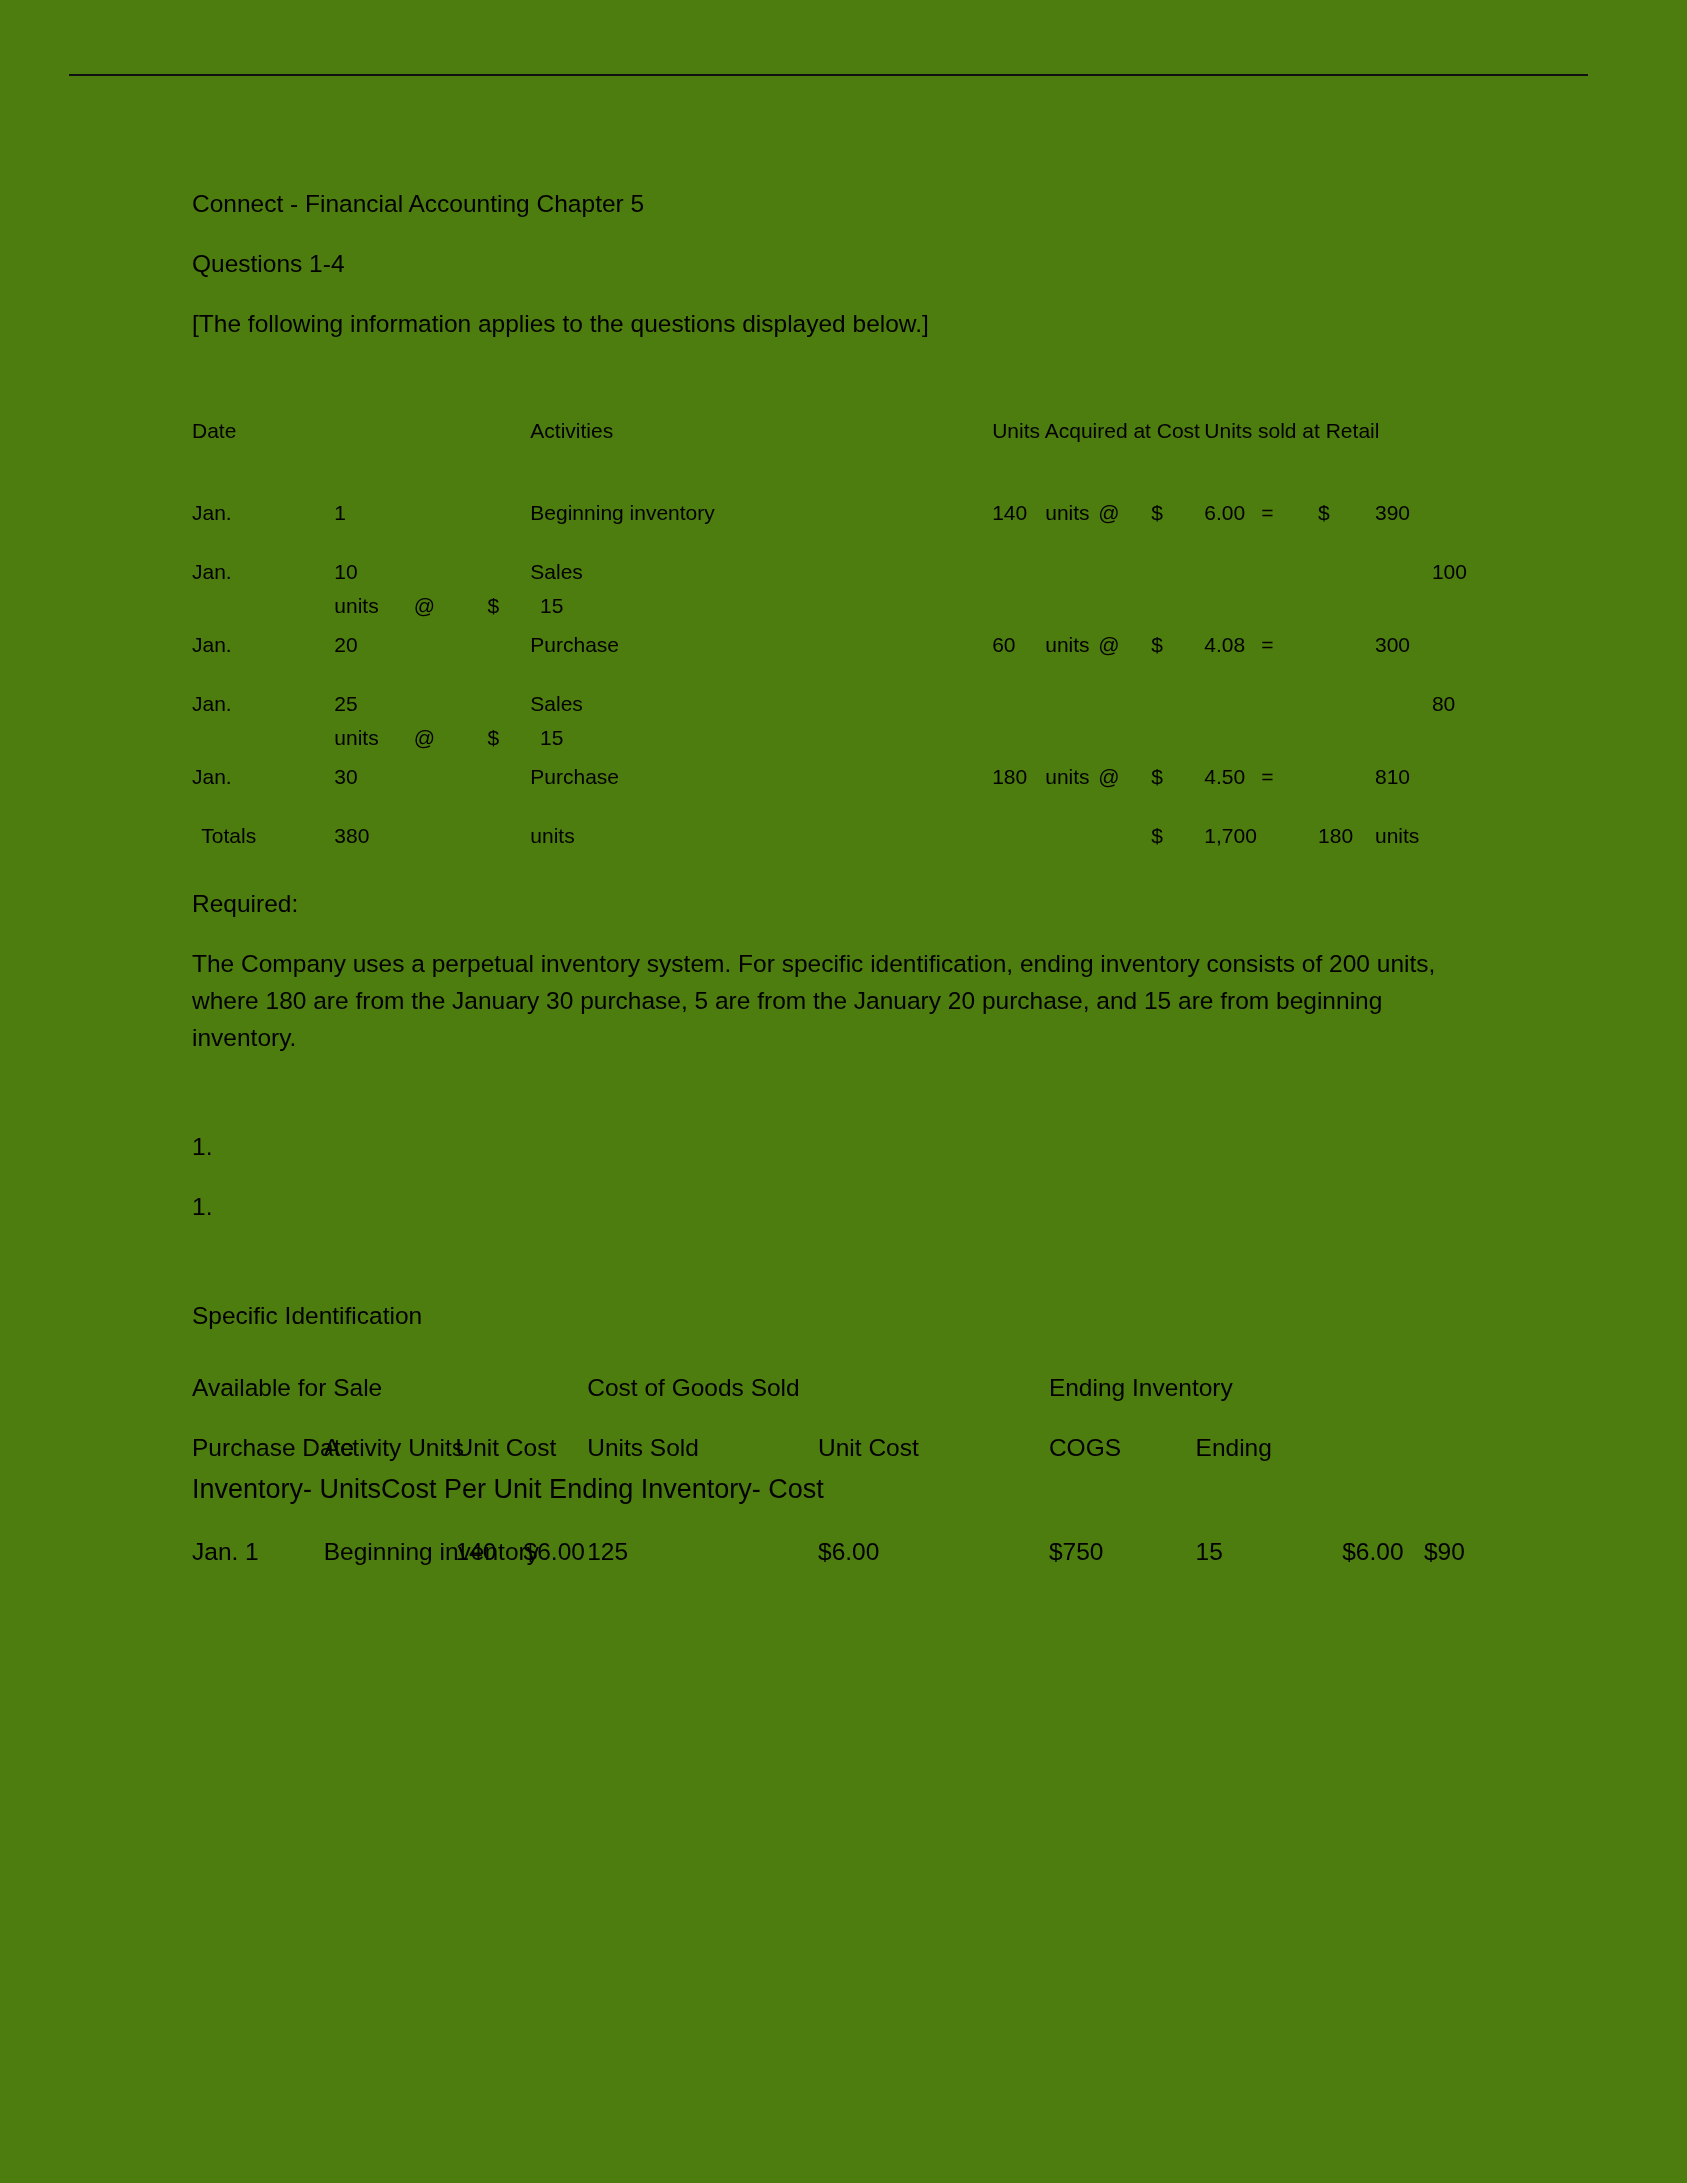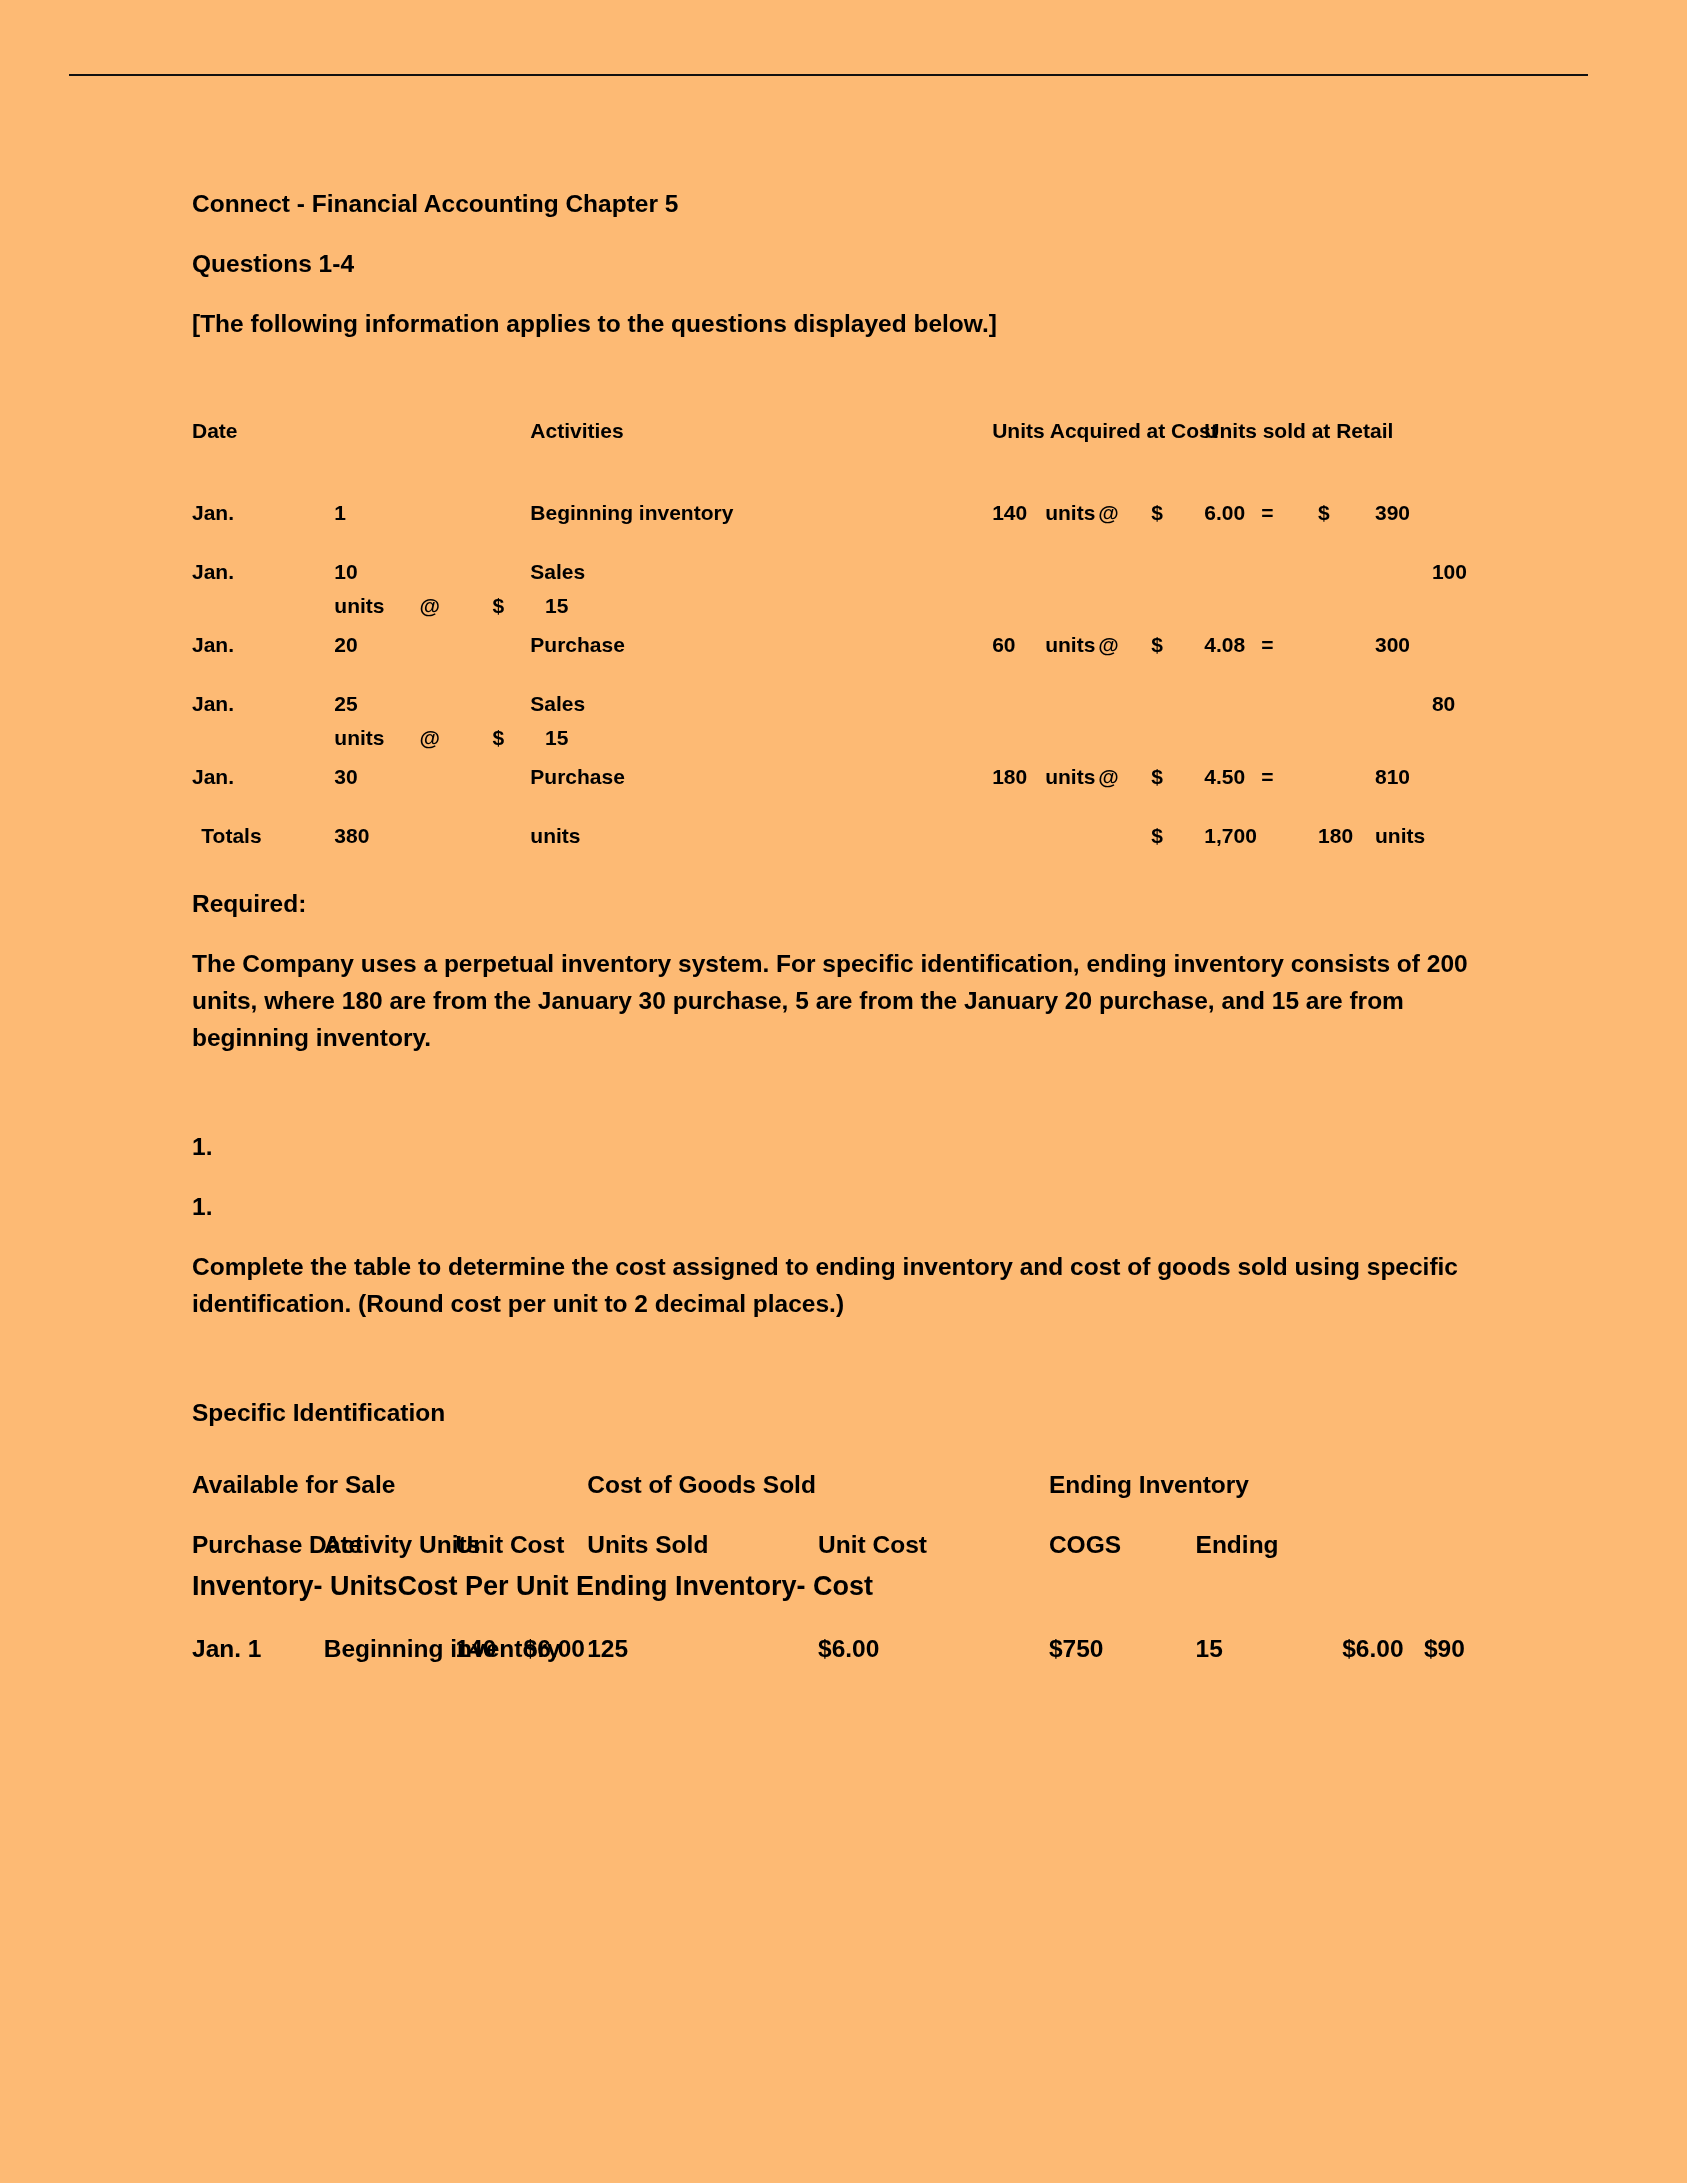--- a/index.html
+++ b/index.html
@@ -8,23 +8,22 @@
     background: #ffffff;
   }
   body {
     font-family: "Liberation Sans", sans-serif;
     color: #000000;
   }
   .page {
     position: relative;
     width: 1687px;
     height: 2183px;
-    background: #fdba74;
+    background: #4d7c0f;
     overflow: hidden;
-    font-weight: bold;
   }
   
   .header-rule {
     position: absolute;
     left: 69px;
     top: 74px;
     width: 1519px;
     height: 0;
     border-top: 2px solid #111111;
   }
@@ -263,21 +262,20 @@
 
     <div class="spacer-md"></div>
 
     <p class="para">Required:</p>
     <p class="para">The Company uses a perpetual inventory system. For specific identification, ending inventory consists of 200 units, where 180 are from the January 30 purchase, 5 are from the January 20 purchase, and 15 are from beginning inventory.</p>
 
     <div class="spacer-lg"></div>
 
     <p class="para">1.</p>
     <p class="para">1.</p>
-    <p class="para">Complete the table to determine the cost assigned to ending inventory and cost of goods sold using specific identification. (Round cost per unit to 2 decimal places.)</p>
 
     <div class="spacer-lg"></div>
 
     <p class="para">Specific Identification</p>
 
     <table class="si-table">
       <tbody>
         <tr class="si-group">
           <td class="g1" colspan="3">Available for Sale</td>
           <td class="g2" colspan="2">Cost of Goods Sold</td>

